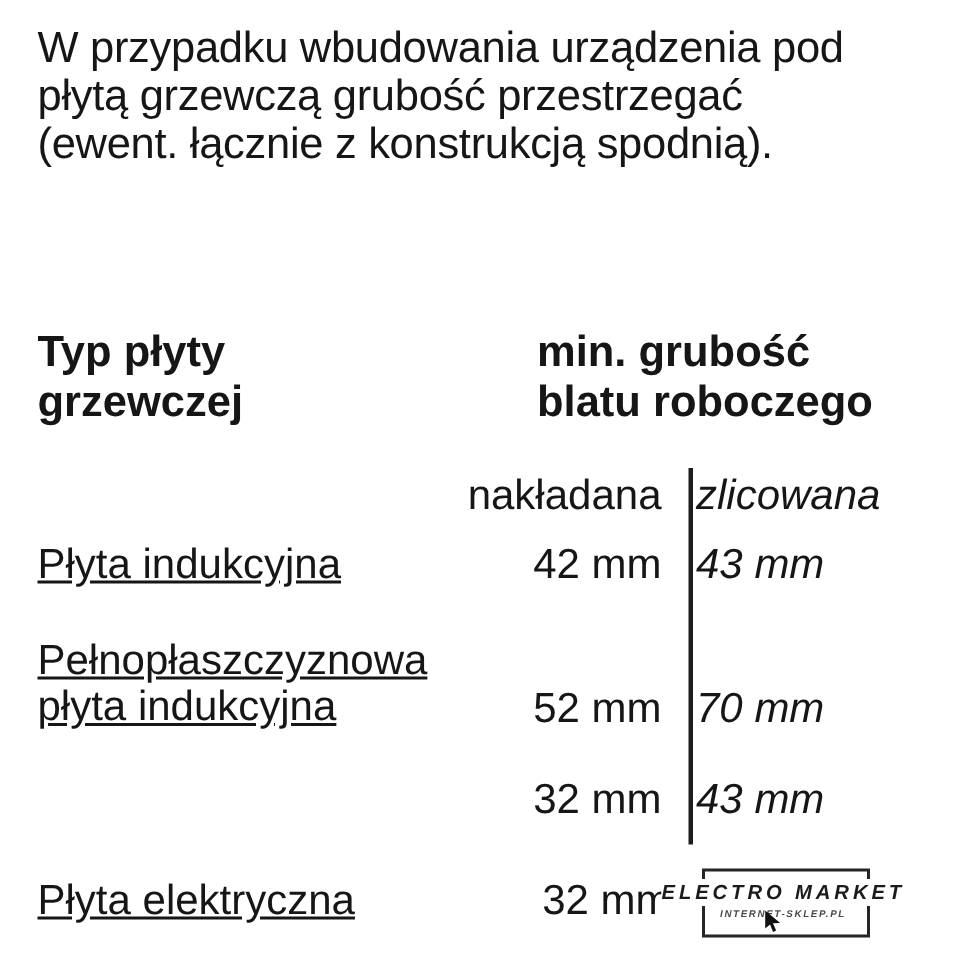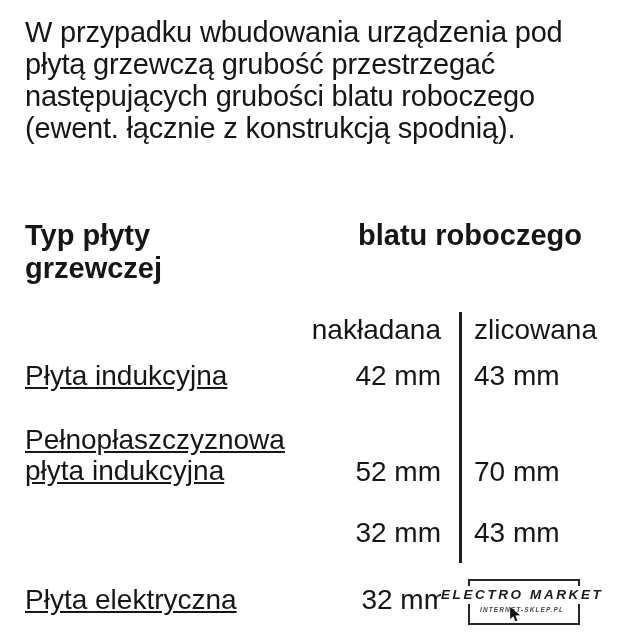--- a/index.html
+++ b/index.html
@@ -32,21 +32,21 @@
   .th-right { left: 358px; }
 
   
   .cell {
     font-size: 28px; line-height: 31px;
     white-space: nowrap;
   }
   .label-cell { left: 25px; width: 330px; text-decoration: underline; }
   .overlay-cell { left: 240px; width: 201px; text-align: right; }
   .overlay-cell.r4 { width: 207px; }
-  .flush-cell { left: 474px; width: 150px; }
+  .flush-cell { left: 464px; width: 150px; font-style: italic; }
 
   .divider {
     left: 459px; top: 312px;
     width: 2.5px; height: 251px;
     background: #1d1d1d;
   }
 
   
   .watermark {
     left: 441px; top: 570px;
@@ -88,29 +88,29 @@
   }
 </style>
 </head>
 <body>
 
 <div class="page">
 
   <div class="abs intro">
     <div>W przypadku wbudowania urządzenia pod</div>
     <div>płytą grzewczą grubość przestrzegać</div>
-    <div>następujących grubości blatu roboczego</div>
     <div>(ewent. łącznie z konstrukcją spodnią).</div>
   </div>
 
   <div class="abs th th-left">
     <div>Typ płyty</div>
     <div>grzewczej</div>
   </div>
   <div class="abs th th-right">
+    <div>min. grubość</div>
     <div>blatu roboczego</div>
   </div>
 
   <div class="abs cell overlay-cell" style="top:314px">nakładana</div>
   <div class="abs cell flush-cell" style="top:314px">zlicowana</div>
 
   <div class="abs divider"></div>
 
   <div class="abs cell label-cell" style="top:360px">
     <div>Płyta indukcyjna</div>

